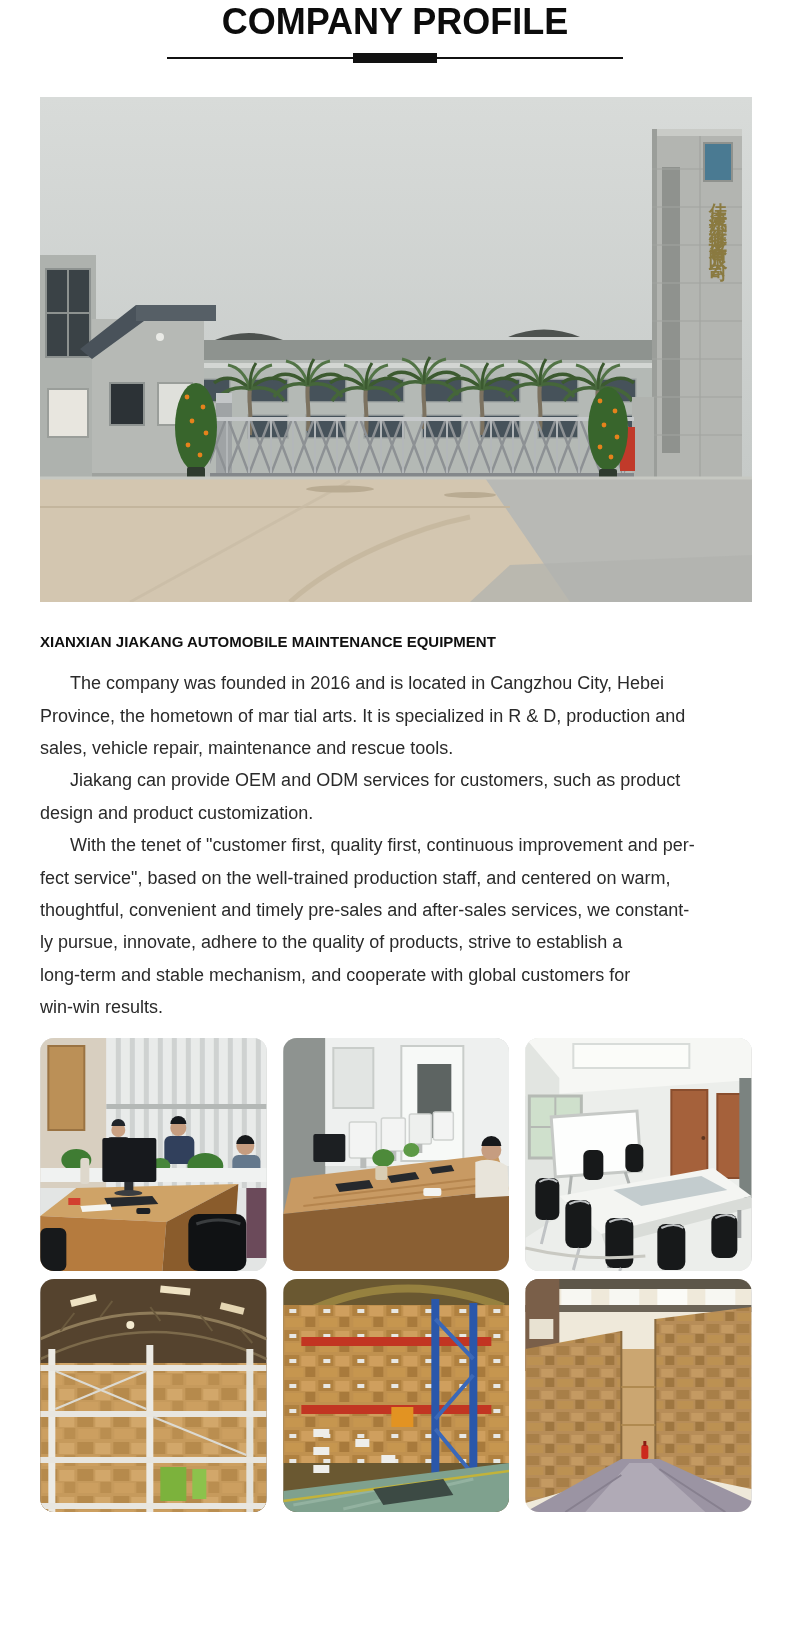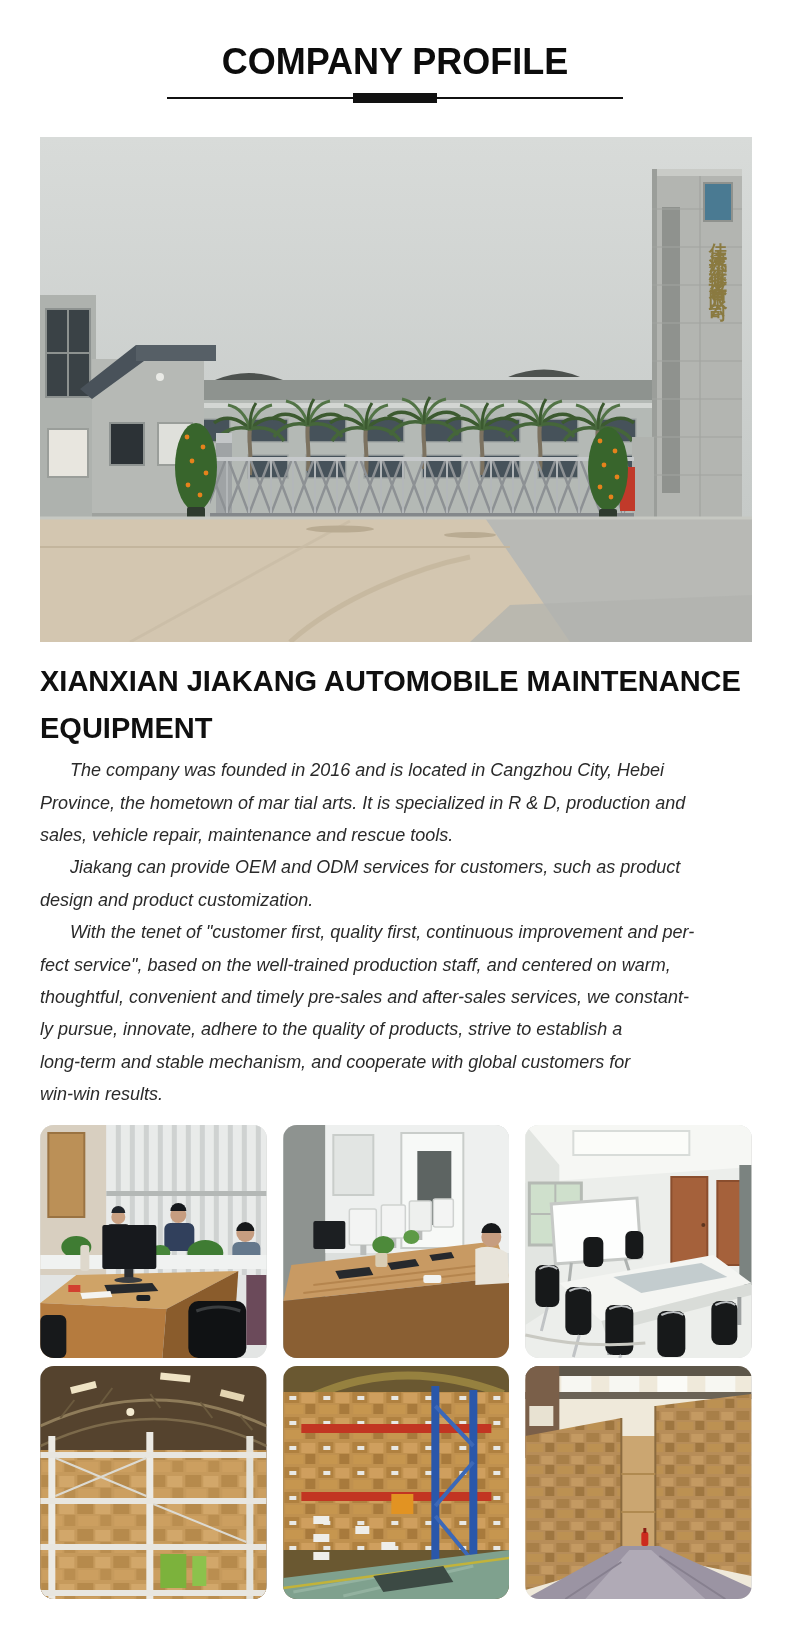--- a/index.html
+++ b/index.html
@@ -1,33 +1,33 @@
 <!DOCTYPE html>
 <html><head>
 <meta charset="utf-8">
 <style>
   html,body{margin:0;padding:0;background:#ffffff;}
   body{width:790px;min-height:1642px;font-family:"Liberation Sans",sans-serif;color:#262626;}
   .page{width:790px;overflow:hidden;background:#fff;}
 
   
-  .hdr{padding-top:40px;text-align:center;}
+  .hdr{text-align:center;}
   .hdr h1{margin:0;font-size:36px;font-weight:bold;color:#0c0c0c;letter-spacing:0px;line-height:1.2;}
   .divider{position:relative;width:456px;height:10px;margin:10px auto 0;}
   .divider .line{position:absolute;left:0;right:0;top:4px;height:2px;background:#111;}
   .divider .bar{position:absolute;left:50%;top:0;width:84px;height:10px;margin-left:-42px;background:#111;}
 
   
   .hero{margin:34px 38px 0 40px;width:712px;height:505px;overflow:hidden;background:#c9ccca;}
   .hero svg{display:block;}
 
   
-  .company-name{margin:16px 38px 0 40px;font-weight:bold;color:#101010;font-size:29px;line-height:47px;}
+  .company-name{margin:16px 38px 0 40px;font-weight:bold;color:#101010;font-size:15px;line-height:47px;}
   .company-name span{display:block;}
-  .about{margin:2px 36px 0 40px;font-size:18px;line-height:32.4px;color:#2a2a2a;font-style:italic;}
+  .about{margin:2px 36px 0 40px;font-size:18px;line-height:32.4px;color:#2a2a2a;}
   .about p{margin:0;white-space:pre-wrap;}
 
   
   .gallery{margin:14px 38px 0 40px;display:grid;grid-template-columns:repeat(3,1fr);gap:8px 16px;}
   .photo{width:100%;height:233px;border-radius:14px;overflow:hidden;background:#ddd;}
   .photo svg{display:block;width:100%;height:100%;}
   .footer-space{height:56px;}
 </style>
 </head>
 <body>

